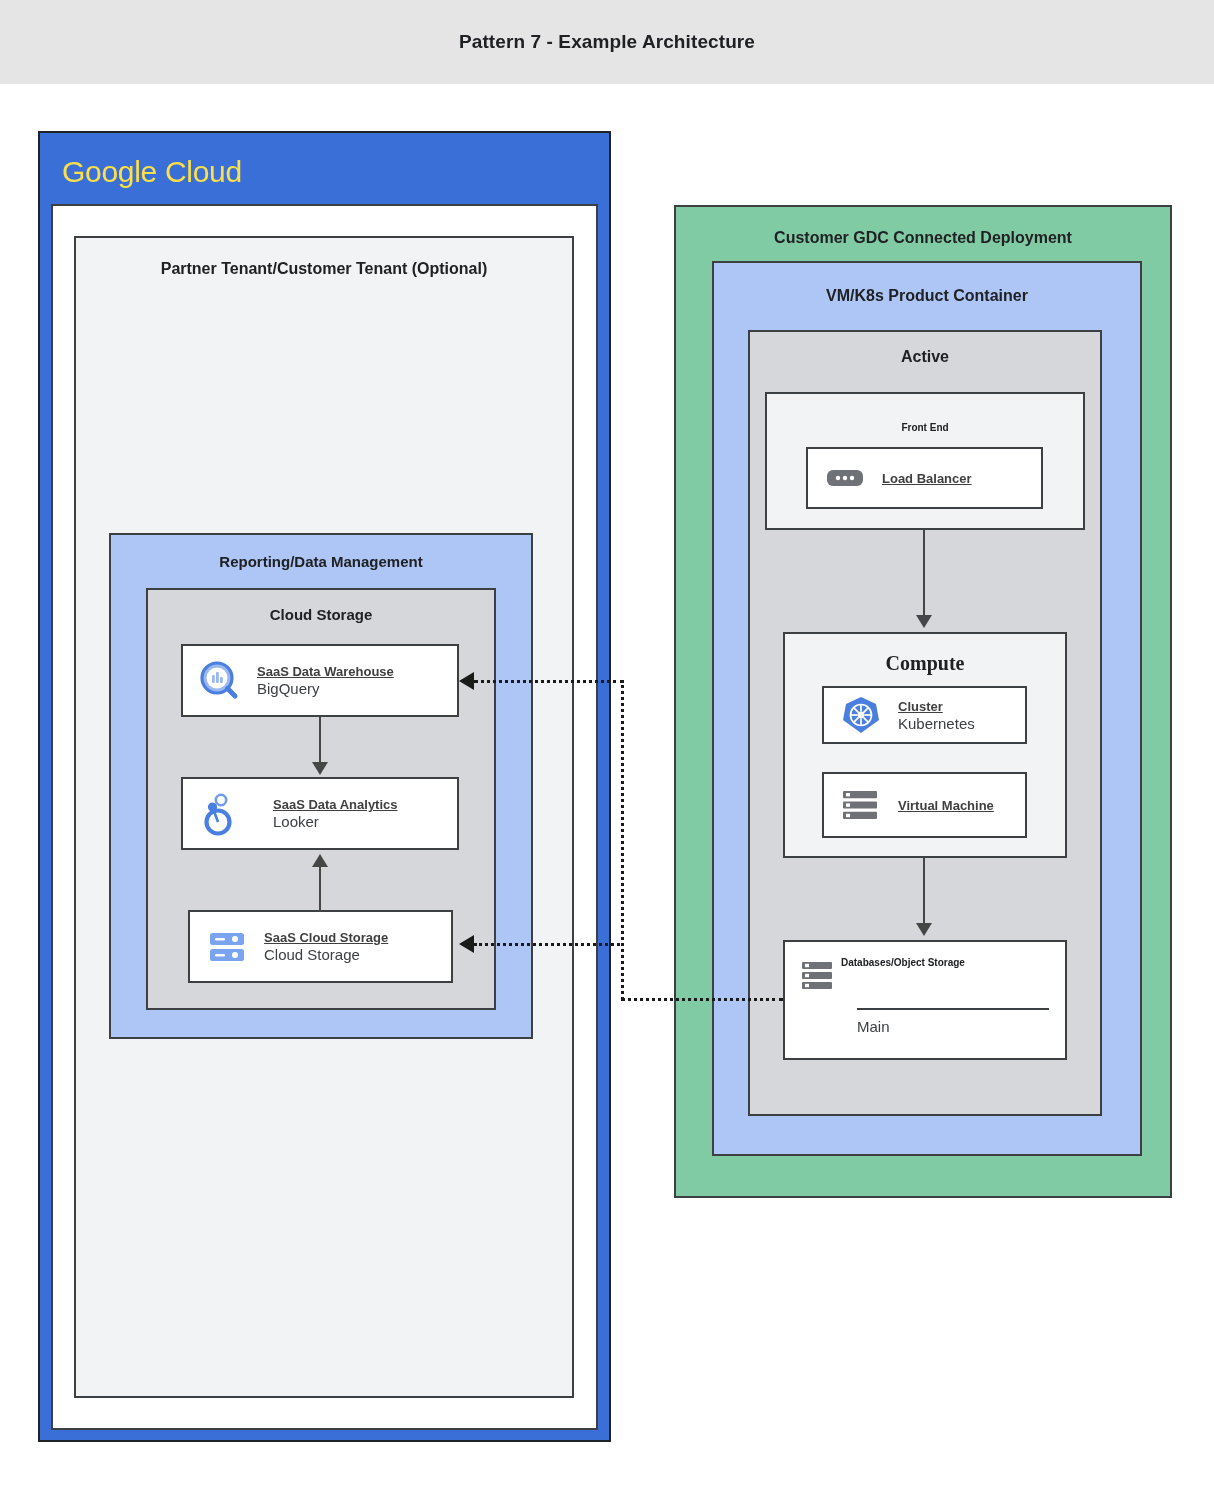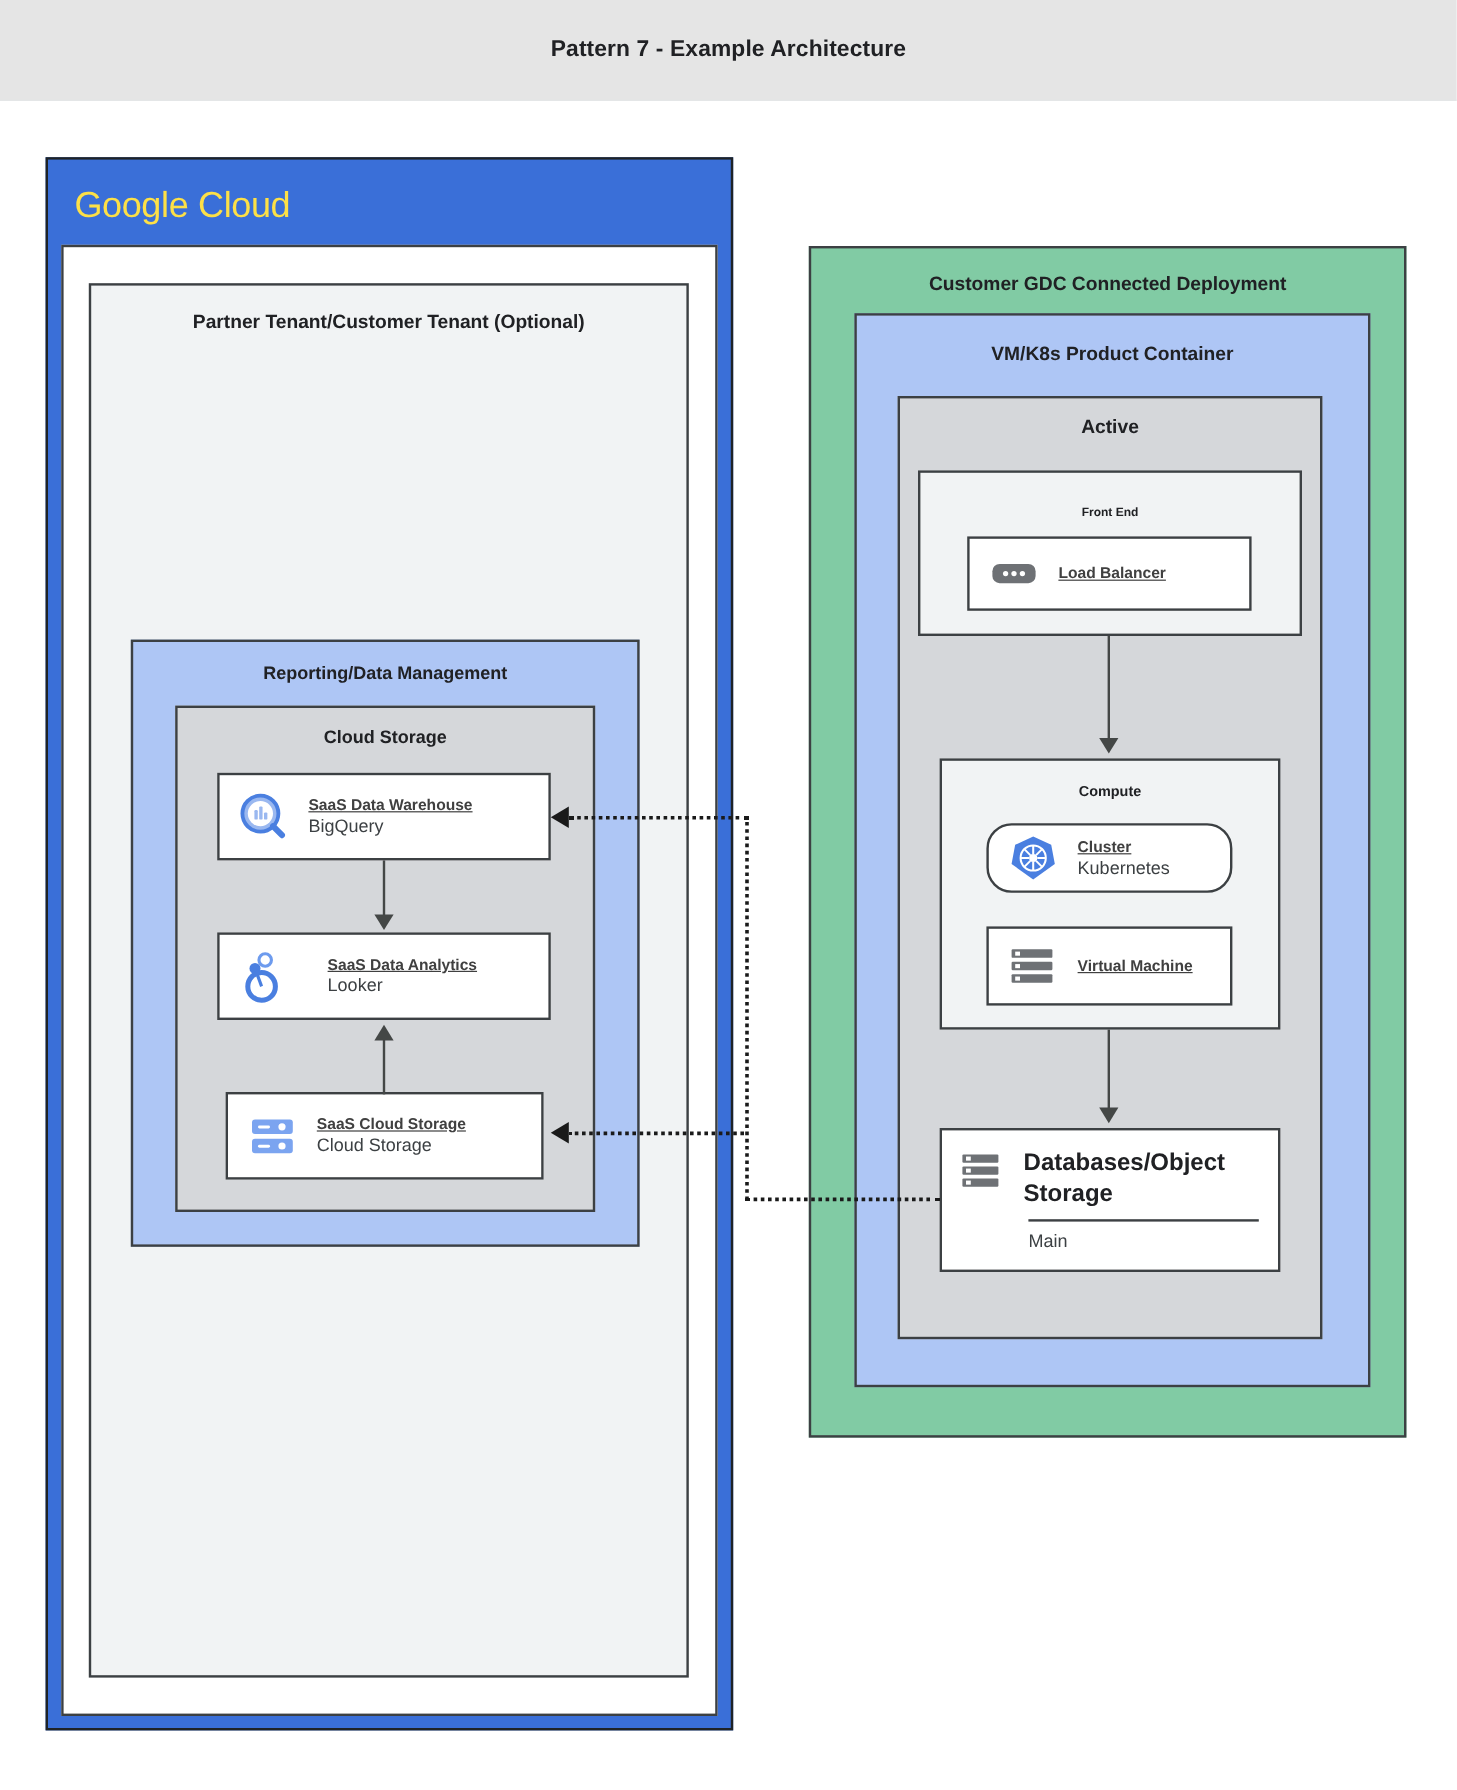--- a/index.html
+++ b/index.html
@@ -79,32 +79,32 @@
   #active { left: 748px; top: 330px; width: 354px; height: 786px;
             background: #d5d7da; }
   #active .lbl { top: 16px; font-size: 16px; }
 
   #frontend { left: 765px; top: 392px; width: 320px; height: 138px;
               background: #f1f3f4; }
   #frontend .lbl { top: 28px; font-size: 10px; }
 
   #compute { left: 783px; top: 632px; width: 284px; height: 226px;
              background: #f1f3f4; }
-  #compute .lbl { top: 18px; font-size: 12px; }
+  #compute .lbl { top: 18px; font-size: 20px; font-family: Liberation Serif, serif; }
 
   #c-lb { left: 806px; top: 447px; width: 237px; height: 62px; }
-  #c-k8s { left: 822px; top: 686px; width: 205px; height: 58px; border-radius: 21px; }
+  #c-k8s { left: 822px; top: 686px; width: 205px; height: 58px; }
   #c-vm  { left: 822px; top: 772px; width: 205px; height: 66px; }
 
   #c-db { left: 783px; top: 940px; width: 284px; height: 120px;
           position: absolute; background: #ffffff; border: 2px solid #3c4043; }
   #c-db .row { display: flex; align-items: flex-start; padding: 14px 0 0 14px; }
   #c-db .ic { width: 40px; height: 44px; flex: 0 0 auto;
               display: flex; align-items: center; justify-content: center; }
-  #c-db .nm { margin-left: 14px; font-size: 20px; font-weight: bold;
+  #c-db .nm { margin-left: 2px; font-size: 10px; font-weight: bold;
               color: #202124; line-height: 1.3; }
   #c-db hr { border: none; border-top: 2px solid #3c4043;
              margin: 8px 16px 0 72px; }
   #c-db .sub { font-size: 15px; color: #3c4043; margin: 8px 0 0 72px; }
 
   
   .conn { position: absolute; }
   .vline { position: absolute; width: 2px; background: #444746; }
   .arrowdown {
     position: absolute; width: 0; height: 0;

